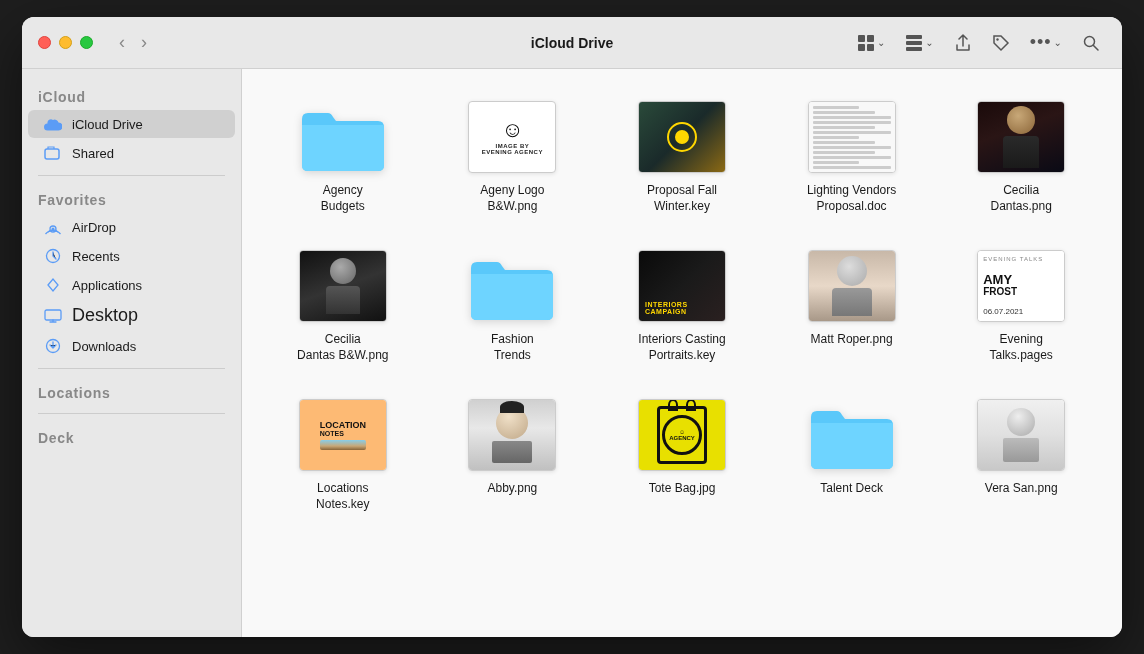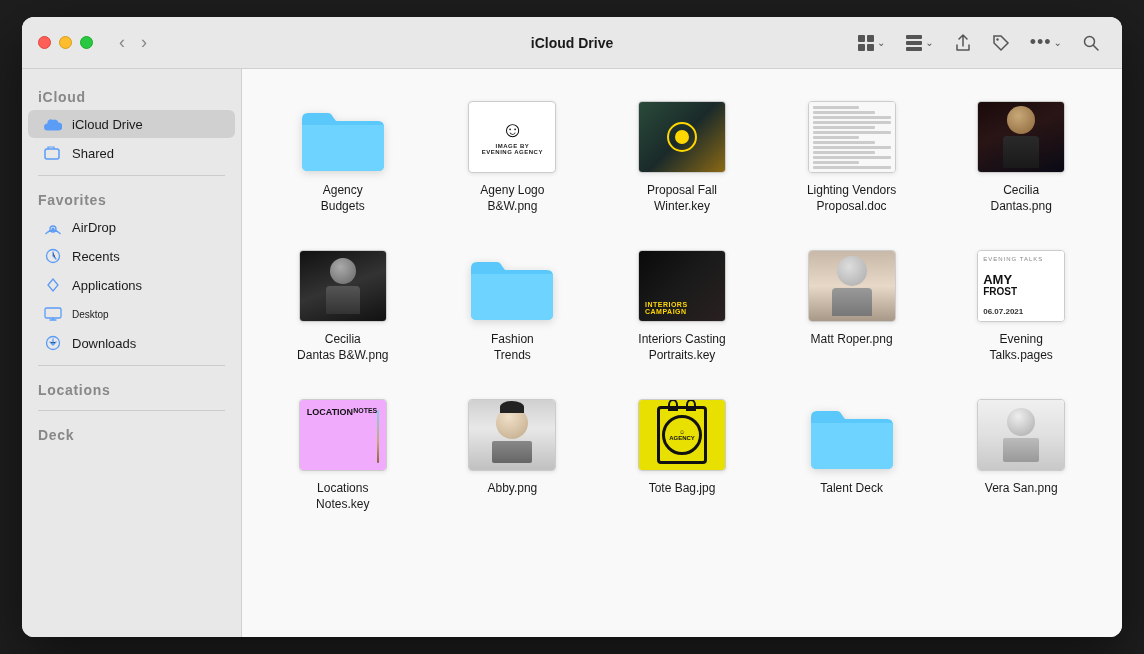--- a/index.html
+++ b/index.html
@@ -269,30 +269,30 @@
       height: 100%;
       background: #fff;
       display: flex;
       flex-direction: column;
       padding: 5px;
       justify-content: space-between;
     }
     .et-top { font-size: 6px; color: #888; letter-spacing: 1px; text-transform: uppercase; }
     .et-name { font-size: 13px; font-weight: 900; color: #111; line-height: 1; }
     .et-surname { font-size: 10px; font-weight: 700; color: #111; }
-    .et-date { font-size: 8px; color: #333; font-weight: 700; }
+    .et-date { font-size: 8px; color: #333; font-weight: 400; }
 
     
     .locations-preview {
       width: 100%;
       height: 100%;
-      background: #f0abfc;
-      display: flex;
-      flex-direction: row;
-      padding: 7px;
+      background: #fdba74;
+      display: flex;
+      flex-direction: column;
+      padding: 20px;
     }
     .loc-title { font-size: 9px; font-weight: 900; color: #111; text-transform: uppercase; }
     .loc-subtitle { font-size: 7px; font-weight: 700; color: #111; text-transform: uppercase; }
     .loc-img {
       flex: 1;
       background: linear-gradient(180deg, #87ceeb 0%, #c8a878 60%, #8b6538 100%);
       margin-top: 3px;
       border-radius: 2px;
     }
 
@@ -470,21 +470,21 @@
         <span style="font-size:13px;">Applications</span>
       </div>
 
       <div class="sidebar-item">
         <div class="sidebar-icon">
           <svg width="18" height="14" viewBox="0 0 18 14">
             <rect x="1" y="1" width="16" height="10" rx="1.5" fill="none" stroke="#5b9cf6" stroke-width="1.3"></rect>
             <path d="M6 13 L12 13 M9 11 L9 13" stroke="#5b9cf6" stroke-width="1.3" stroke-linecap="round"></path>
           </svg>
         </div>
-        <span style="font-size:10px;">Desktop</span>
+        <span style="font-size:18px;">Desktop</span>
       </div>
 
 
       <div class="sidebar-item">
         <div class="sidebar-icon">
           <svg width="16" height="16" viewBox="0 0 16 16">
             <circle cx="8" cy="8" r="6.5" fill="none" stroke="#5b9cf6" stroke-width="1.3"></circle>
             <path d="M8 4 L8 9 M5 7 L8 10 L11 7" stroke="#5b9cf6" stroke-width="1.3" stroke-linecap="round" stroke-linejoin="round"></path>
           </svg>
         </div>

